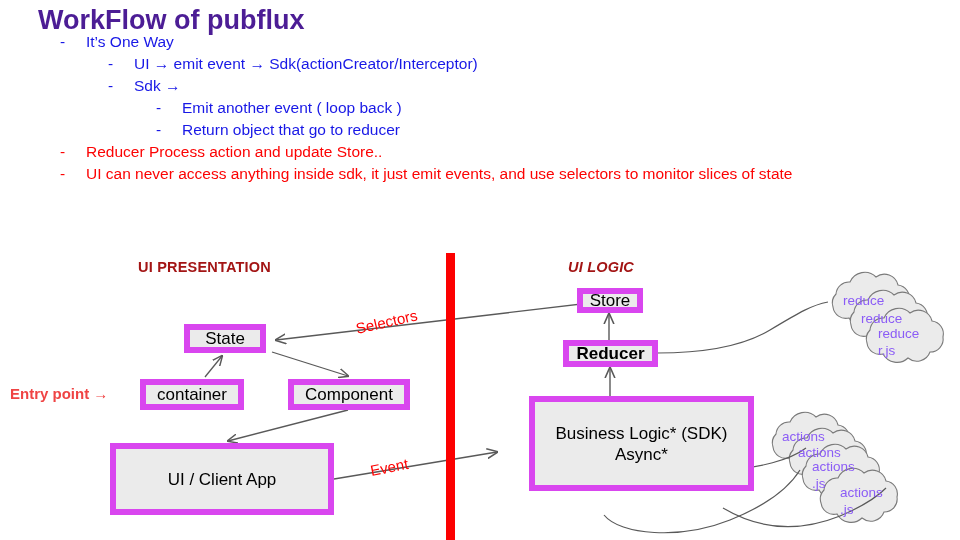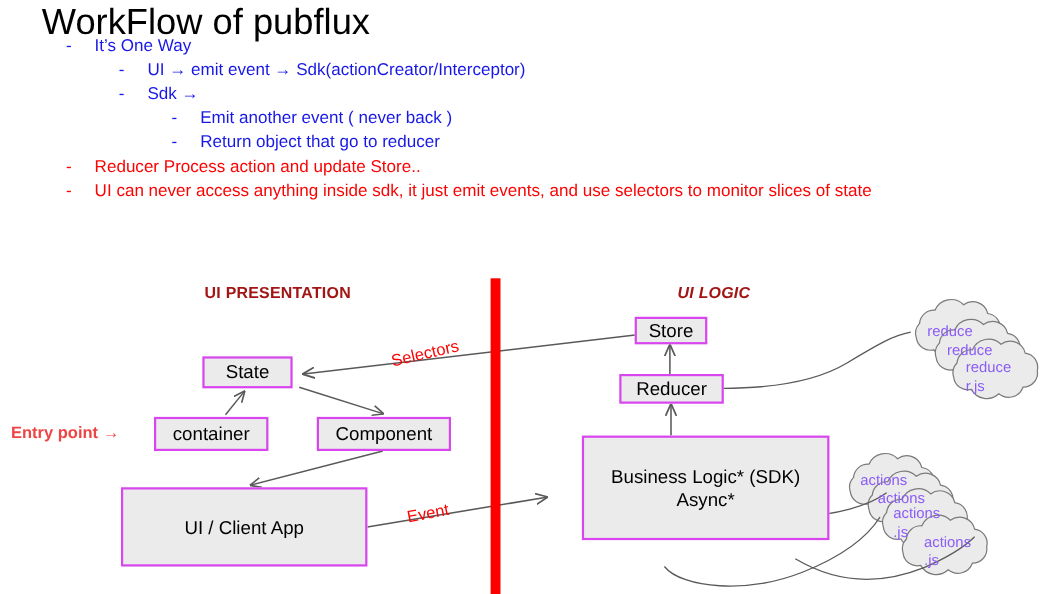--- a/index.html
+++ b/index.html
@@ -22,24 +22,24 @@
     left: 0; top: 0;
     width: 960px;
     height: 540px;
   }
 
   
   .slide-title {
     position: absolute;
     left: 38px;
     top: 1px;
-    font-size: 33px;
+    font-size: 27px;
     line-height: 38px;
-    font-weight: 400;
-    color: #000000;
+    font-weight: 700;
+    color: #4c1d95;
     white-space: nowrap;
   }
 
   
   .bullets {
     position: absolute;
     left: 60px;
     top: 31px;
     width: 880px;
   }
@@ -82,38 +82,37 @@
     top: 0;
     width: 960px;
     height: 540px;
     overflow: visible;
   }
 
   .node-box {
     position: absolute;
     box-sizing: border-box;
     background: #ebebeb;
-    border: 2px solid #d946ef;
+    border: 6px solid #d946ef;
     display: flex;
     align-items: center;
     justify-content: center;
     text-align: center;
     font-size: 17px;
     line-height: 21px;
     color: #000000;
   }
 
   .section-label {
     position: absolute;
     font-size: 14.5px;
     font-weight: bold;
     color: #a31515;
     letter-spacing: 0.2px;
     white-space: nowrap;
-    margin-left: 48px;
   }
 
   .entry-label {
     position: absolute;
     font-size: 15px;
     font-weight: bold;
     color: #ef4444;
     white-space: nowrap;
   }
 
@@ -143,21 +142,21 @@
 <body>
 
 <div id="slide">
 
   <div class="slide-title">WorkFlow of pubflux</div>
 
   <div class="bullets" id="bullet-list">
       <div class="bullet lvl1 blue"><span class="dash">-</span><span class="btext">It’s One Way</span></div>
       <div class="bullet lvl2 blue"><span class="dash">-</span><span class="btext">UI → emit event → Sdk(actionCreator/Interceptor)</span></div>
       <div class="bullet lvl2 blue"><span class="dash">-</span><span class="btext">Sdk →</span></div>
-      <div class="bullet lvl3 blue"><span class="dash">-</span><span class="btext">Emit another event ( never back )</span></div>
+      <div class="bullet lvl3 blue"><span class="dash">-</span><span class="btext">Emit another event ( loop back )</span></div>
       <div class="bullet lvl3 blue"><span class="dash">-</span><span class="btext">Return object that go to reducer</span></div>
       <div class="bullet lvl1 red"><span class="dash">-</span><span class="btext">Reducer Process action and update Store..</span></div>
       <div class="bullet lvl1 red wrap">
         <span class="dash">-</span>
         <span class="btext">UI can never access anything inside sdk, it just emit events, and use selectors to monitor slices of state</span>
       </div>
     </div>
 
   <div id="diagram">
 
@@ -288,21 +287,21 @@
     <div class="node-box" style="left:184px; top:324px; width:82px; height:29px;">State</div>
 
     <div class="node-box" style="left:140px; top:379px; width:104px; height:31px;">container</div>
 
     <div class="node-box" style="left:288px; top:379px; width:122px; height:31px;">Component</div>
 
     <div class="node-box" style="left:110px; top:443px; width:224px; height:72px;">UI / Client App</div>
 
     <div class="node-box" style="left:577px; top:288px; width:66px; height:25px;">Store</div>
 
-    <div class="node-box" style="left:563px; top:340px; width:95px; height:27px;">Reducer</div>
+    <div class="node-box" style="left:563px; top:340px; width:95px; height:27px;font-weight:bold;">Reducer</div>
 
     <div class="node-box" style="left:529px; top:396px; width:225px; height:95px; white-space:pre-line;">Business Logic* (SDK)
 Async*</div>
 
     <div class="edge-label" style="left:358px; top:320px; transform: rotate(-13deg);">Selectors</div>
 
     <div class="edge-label" style="left:372px; top:462px; transform: rotate(-11deg);">Event</div>
 
     <div class="cloud-text" style="left:843px; top:292px;"><span>reduce</span></div>
     <div class="cloud-text" style="left:861px; top:310px;"><span>reduce</span></div>

